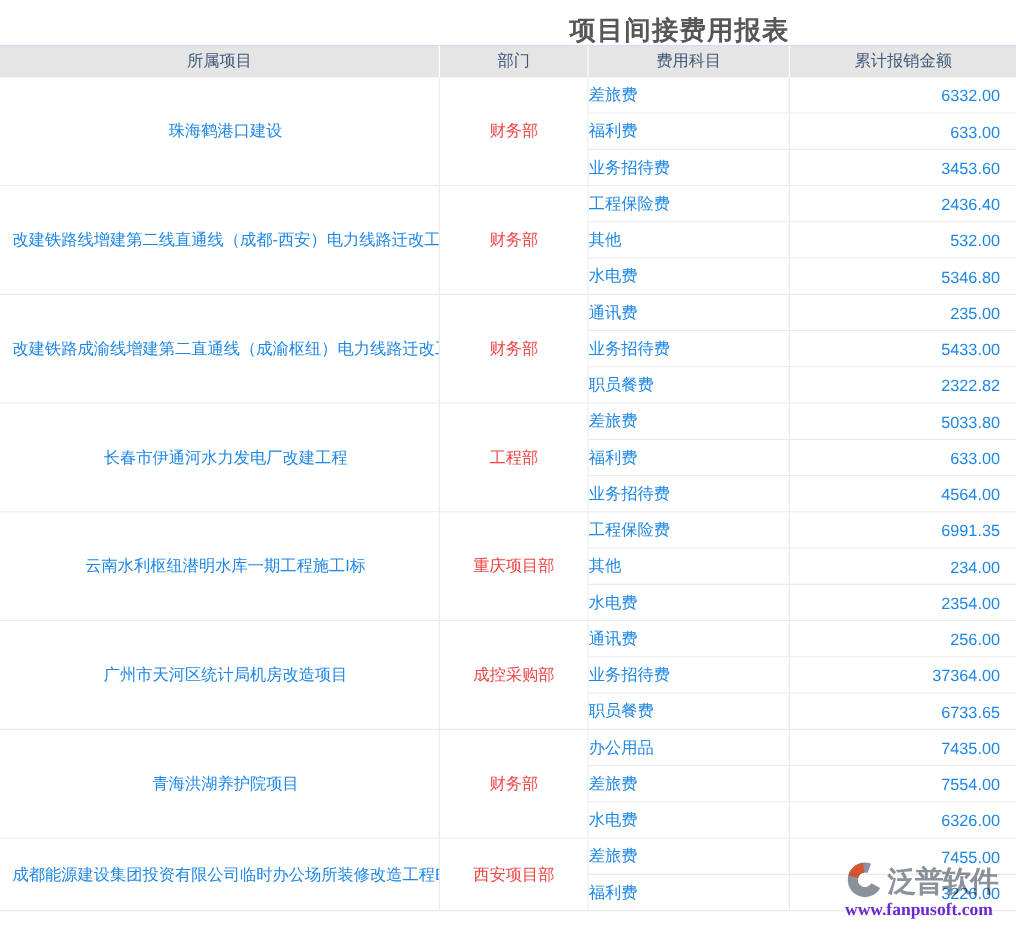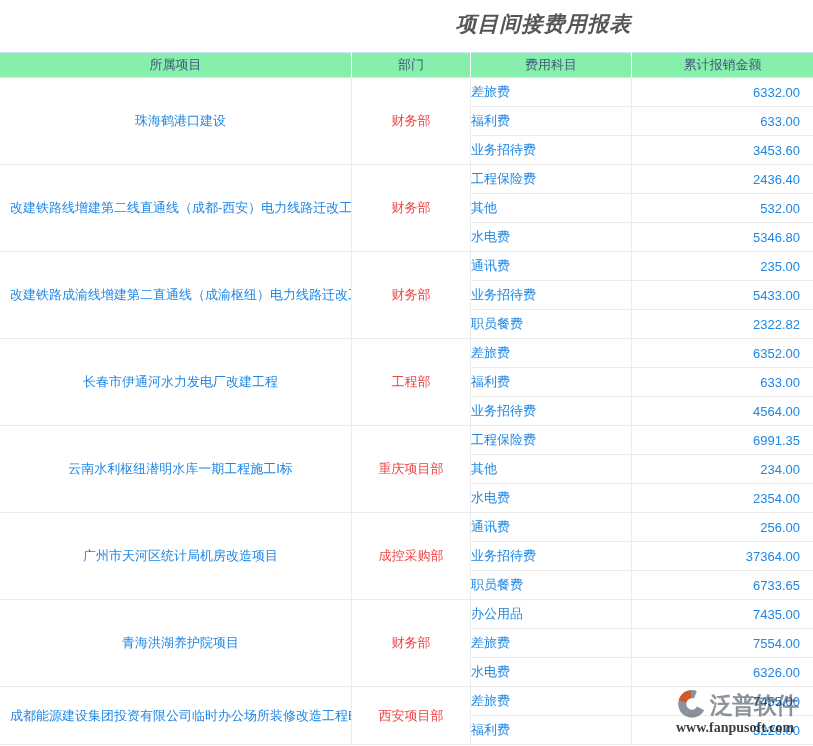--- a/index.html
+++ b/index.html
@@ -3,35 +3,35 @@
 <meta charset="utf-8">
 <style>
   html,body{margin:0;padding:0;}
   body{
     width:813px;height:746px;position:relative;overflow:hidden;
     background:#ffffff;
     font-family:"Liberation Sans","DejaVu Sans",sans-serif;
   }
   
   .title-wrap{
-    width:813px;height:52px;text-align:center;font-style:italic;
+    width:813px;height:36px;text-align:center;
   }
   .title{
     display:inline-block;margin:0;padding-top:10px;
     font-size:21px;font-weight:bold;color:#565656;
     transform:translateX(137px);
     letter-spacing:1px;
   }
   
   table.report{
     width:813px;border-collapse:separate;border-spacing:0;
     table-layout:fixed;
   }
   thead th{
-    background:#86efac;
+    background:#e5e5e5;
     color:#40597a;
     font-weight:normal;
     font-size:13px;
     height:24px;
     border-top:1px solid #cfe2f3;
     border-bottom:1px solid #e2e2e2;
     border-right:1px solid #ffffff;
     text-align:center;
     padding:0;
   }
@@ -72,21 +72,21 @@
   }
   .wm-row{display:flex;align-items:center;}
   .wm-logo{flex:0 0 auto;margin-right:2px;}
   .wm-brand{
     font-size:23px;font-weight:bold;color:#8b929b;
     letter-spacing:-1px;white-space:nowrap;
   }
   .wm-url{
     margin-top:-3px;
     font-family:"Liberation Serif","DejaVu Serif",serif;
-    font-size:14px;font-weight:bold;color:#404040;
+    font-size:14px;font-weight:bold;color:#6d28d9;
     white-space:nowrap;
   }
 </style>
 </head>
 <body>
 
 <div class="title-wrap">
   <h1 class="title">项目间接费用报表</h1>
 </div>
 
@@ -149,21 +149,21 @@
     </tr>
     <tr>
       <td class="cat">职员餐费</td>
       <td class="amt">2322.82</td>
     </tr>
 
     <tr>
       <td class="project" rowspan="3">长春市伊通河水力发电厂改建工程</td>
       <td class="dept" rowspan="3">工程部</td>
       <td class="cat">差旅费</td>
-      <td class="amt">6352.00</td>
+      <td class="amt">5033.80</td>
     </tr>
     <tr>
       <td class="cat">福利费</td>
       <td class="amt">633.00</td>
     </tr>
     <tr>
       <td class="cat">业务招待费</td>
       <td class="amt">4564.00</td>
     </tr>
 

